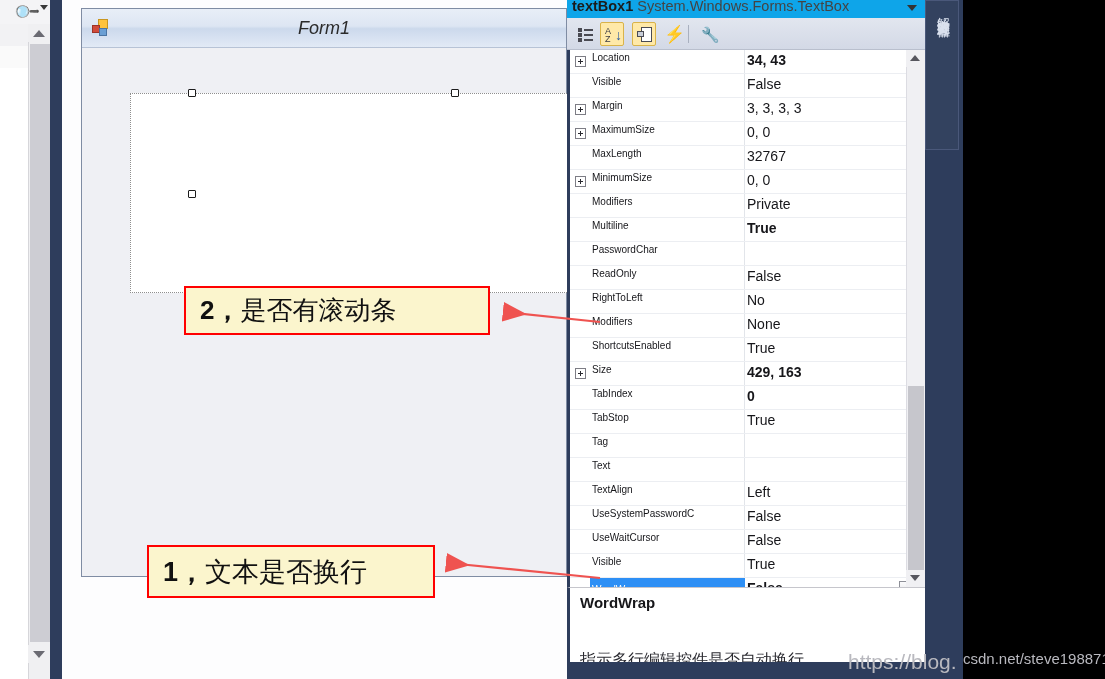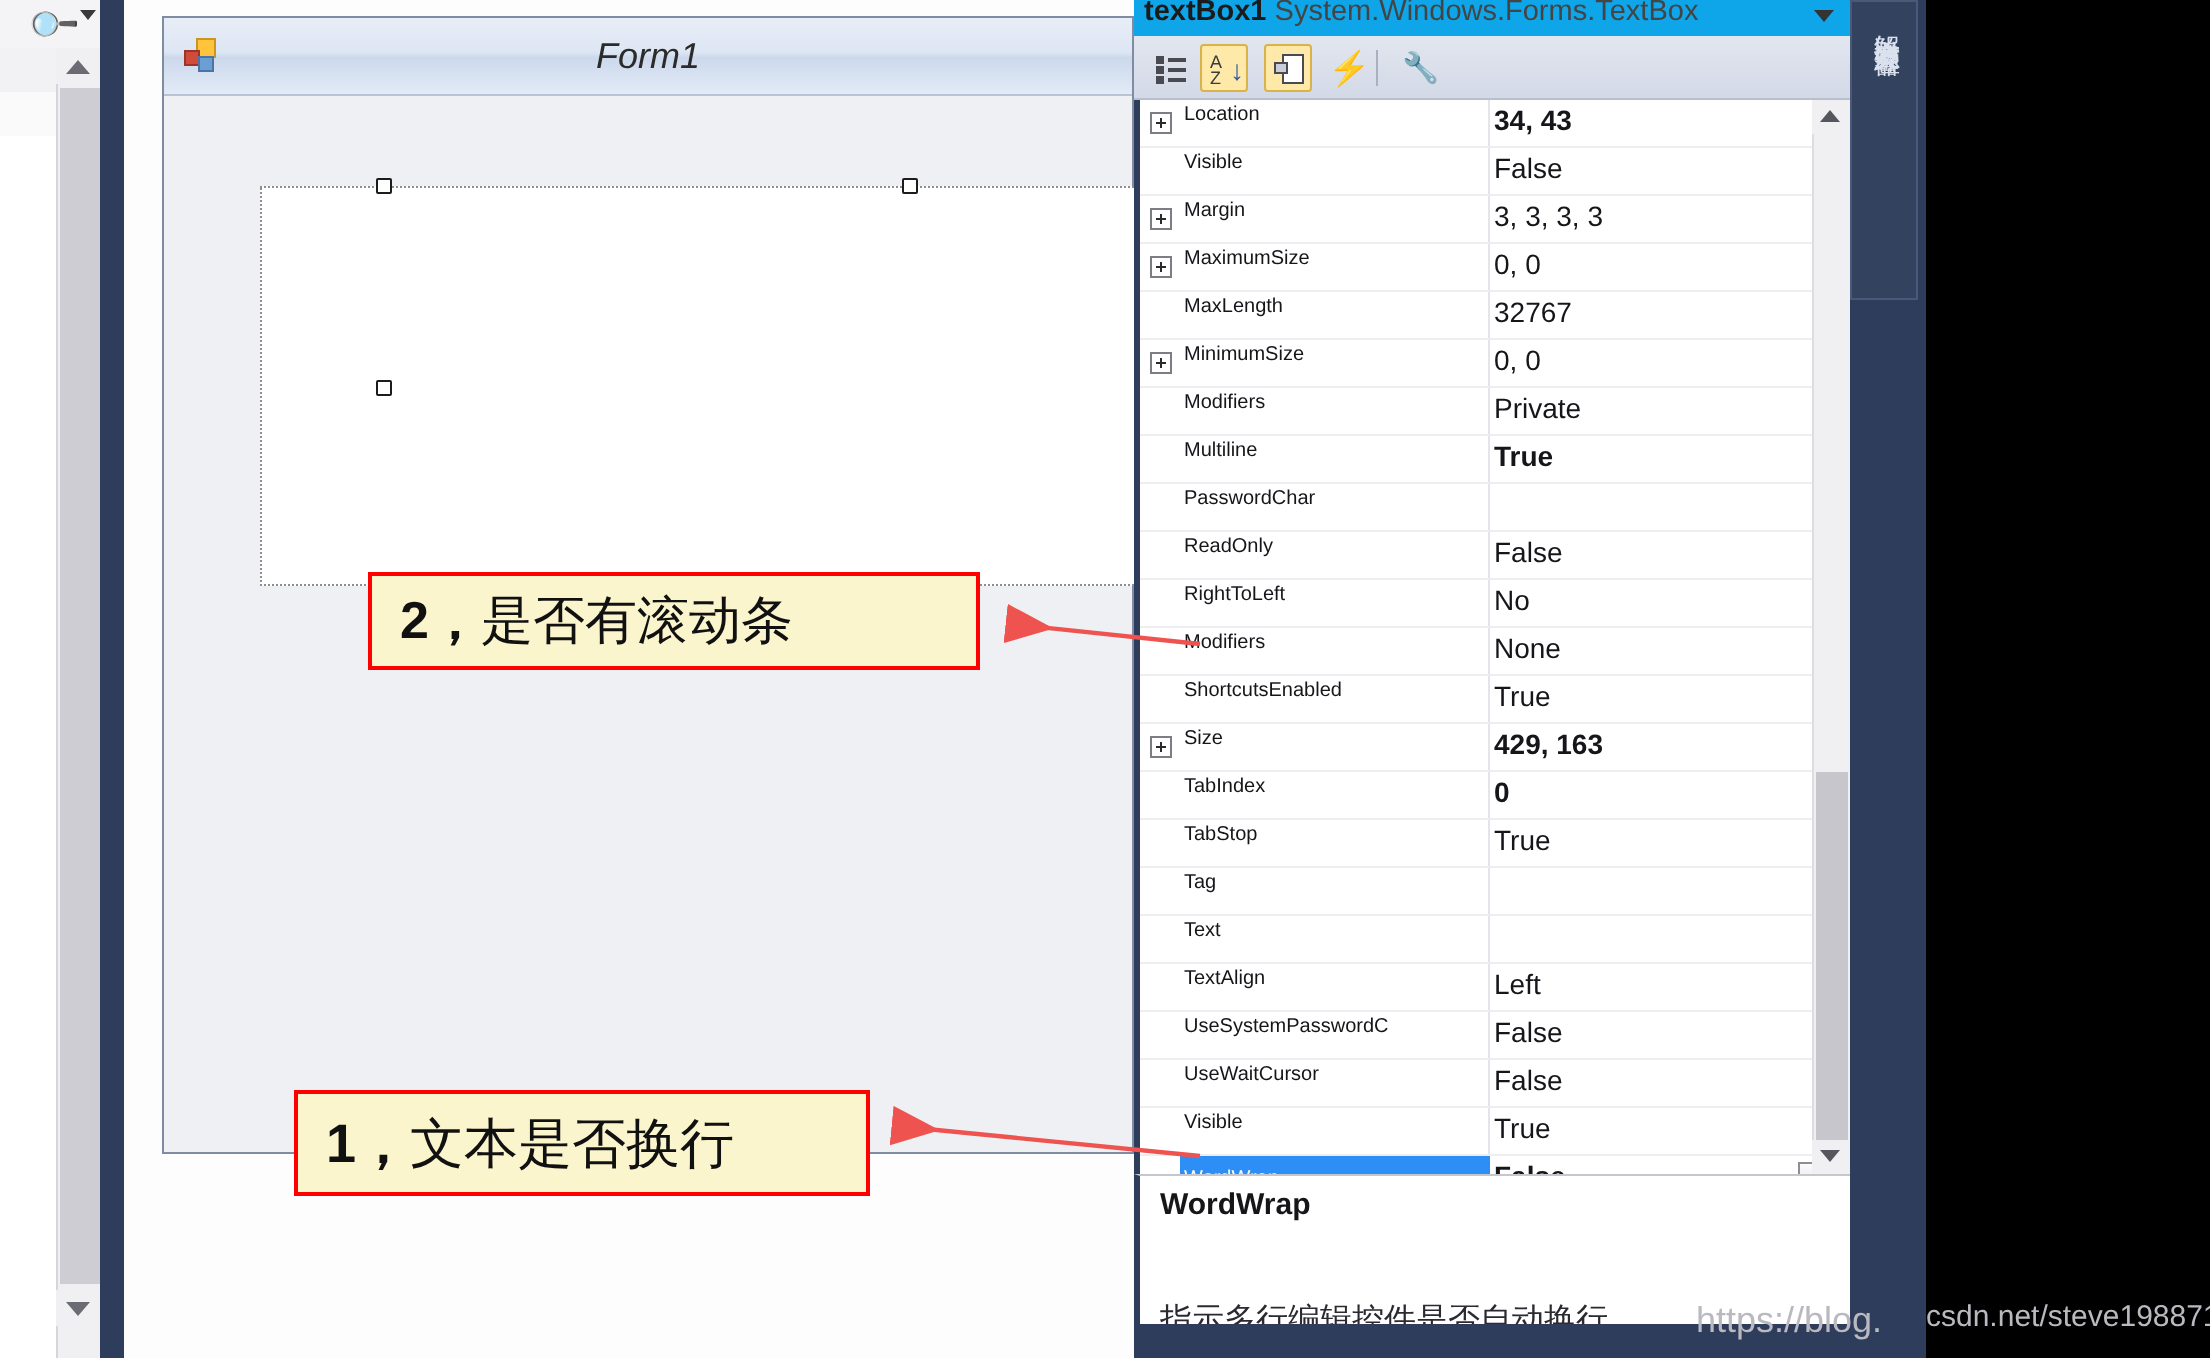--- a/index.html
+++ b/index.html
@@ -100,21 +100,21 @@
   .desc-body{position:absolute;left:10px;top:27px;font-size:16px;color:#2a2a30;margin-top:35px;}
   .props-foot{position:absolute;left:0;top:662px;width:358px;height:17px;background:#2e3d5c;}
 
   
   .rightpane{position:absolute;left:925px;top:0;width:38px;height:679px;background:#2e3d5c;}
   .vtab{position:absolute;left:0;top:0;width:34px;height:150px;background:#33425f;border:1px solid #4a587a;box-sizing:border-box;}
   .vtab-txt{position:absolute;left:8px;top:6px;writing-mode:vertical-rl;font-size:13px;color:#dbe2ef;letter-spacing:1px;white-space:nowrap;}
   .black{position:absolute;left:963px;top:0;width:142px;height:679px;background:#000;}
 
   
-  .wm{position:absolute;left:848px;top:650px;font-size:18px;color:#b9b9bf;white-space:nowrap;z-index:40;}
+  .wm{position:absolute;left:848px;top:650px;font-size:21px;color:#b9b9bf;white-space:nowrap;z-index:40;}
   .wm2{position:absolute;left:963px;top:650px;font-size:15px;color:#b9b9bf;white-space:nowrap;z-index:41;}
 
   
   .arrows{position:absolute;left:0;top:0;width:1105px;height:679px;pointer-events:none;z-index:30;}
 </style>
 </head>
 <body>
 
 <div id="root">
 

